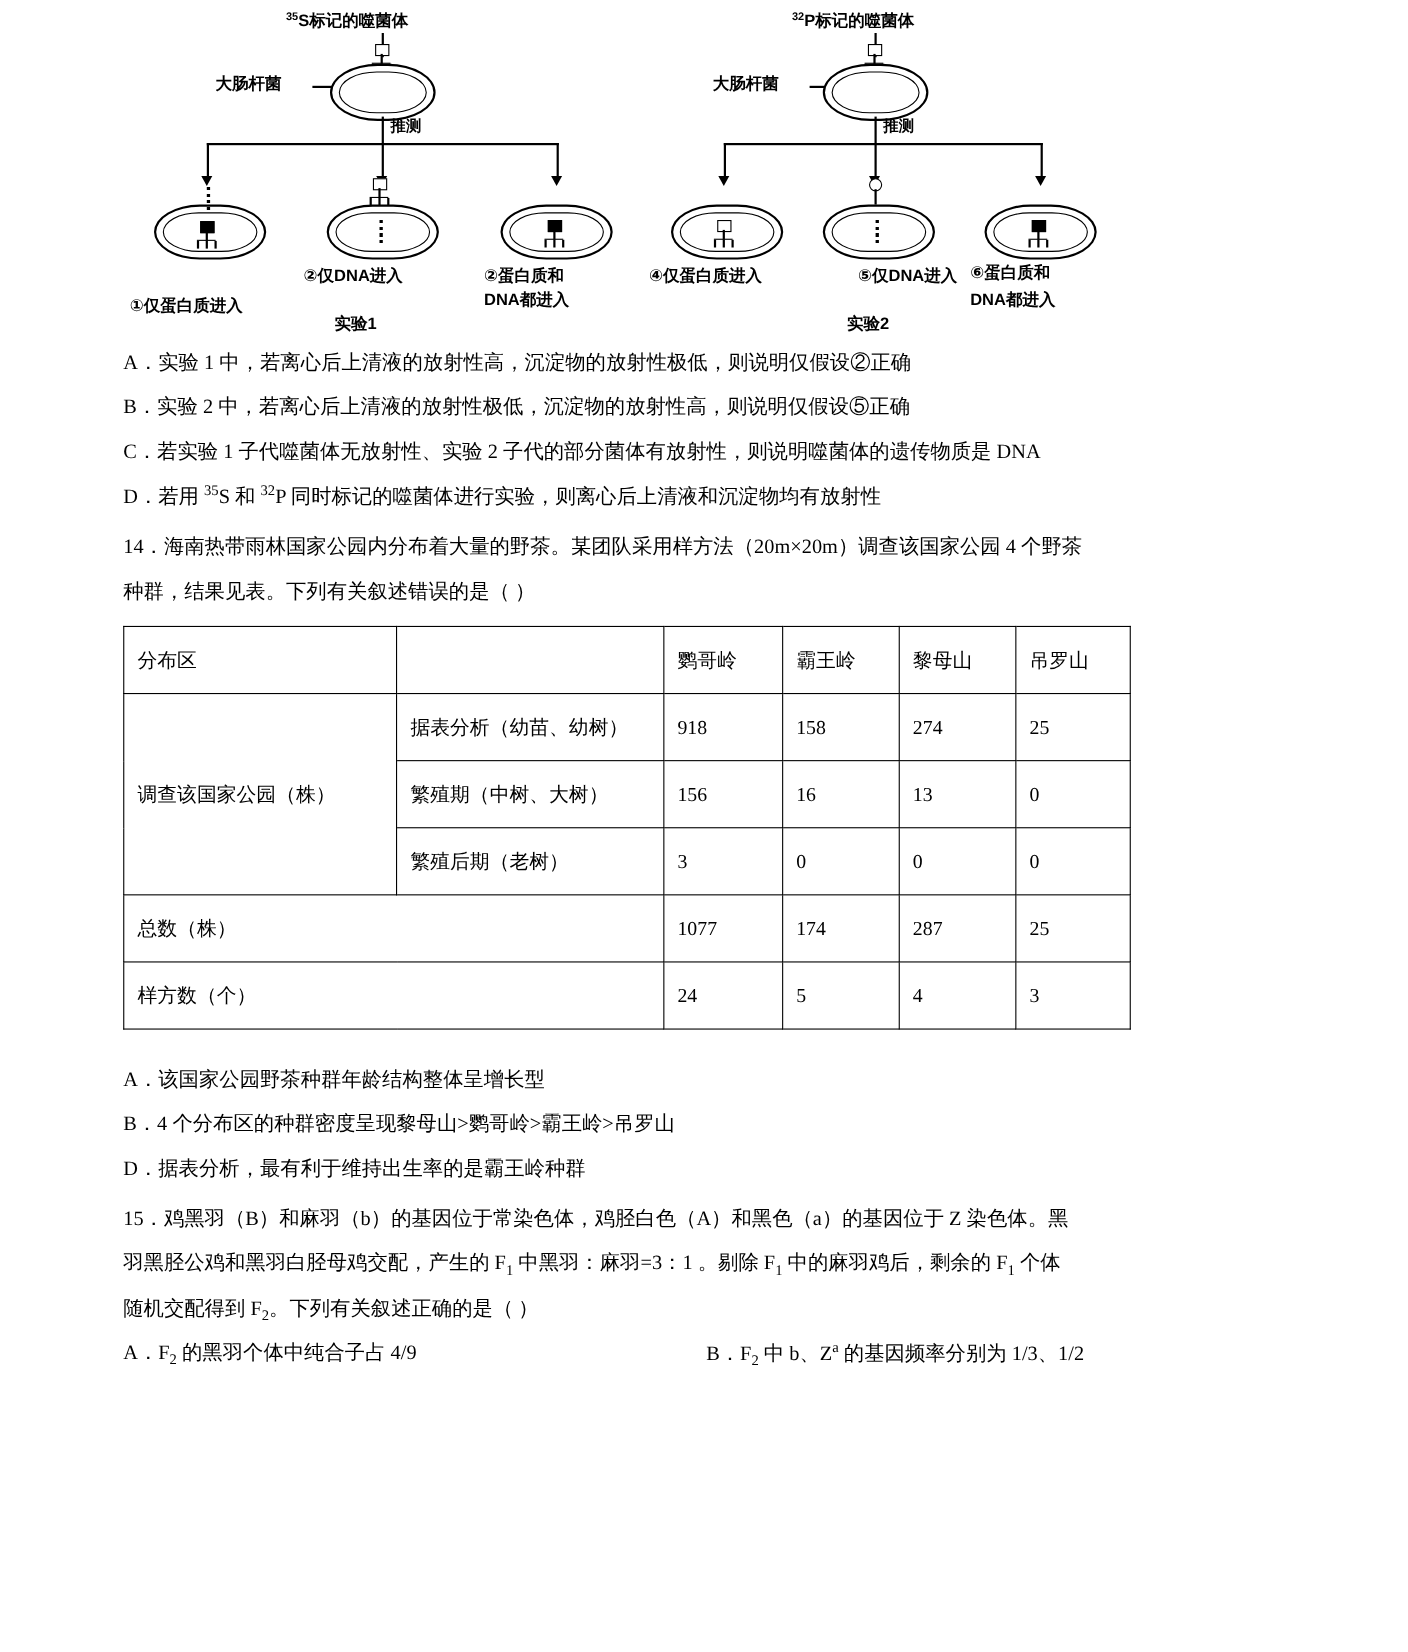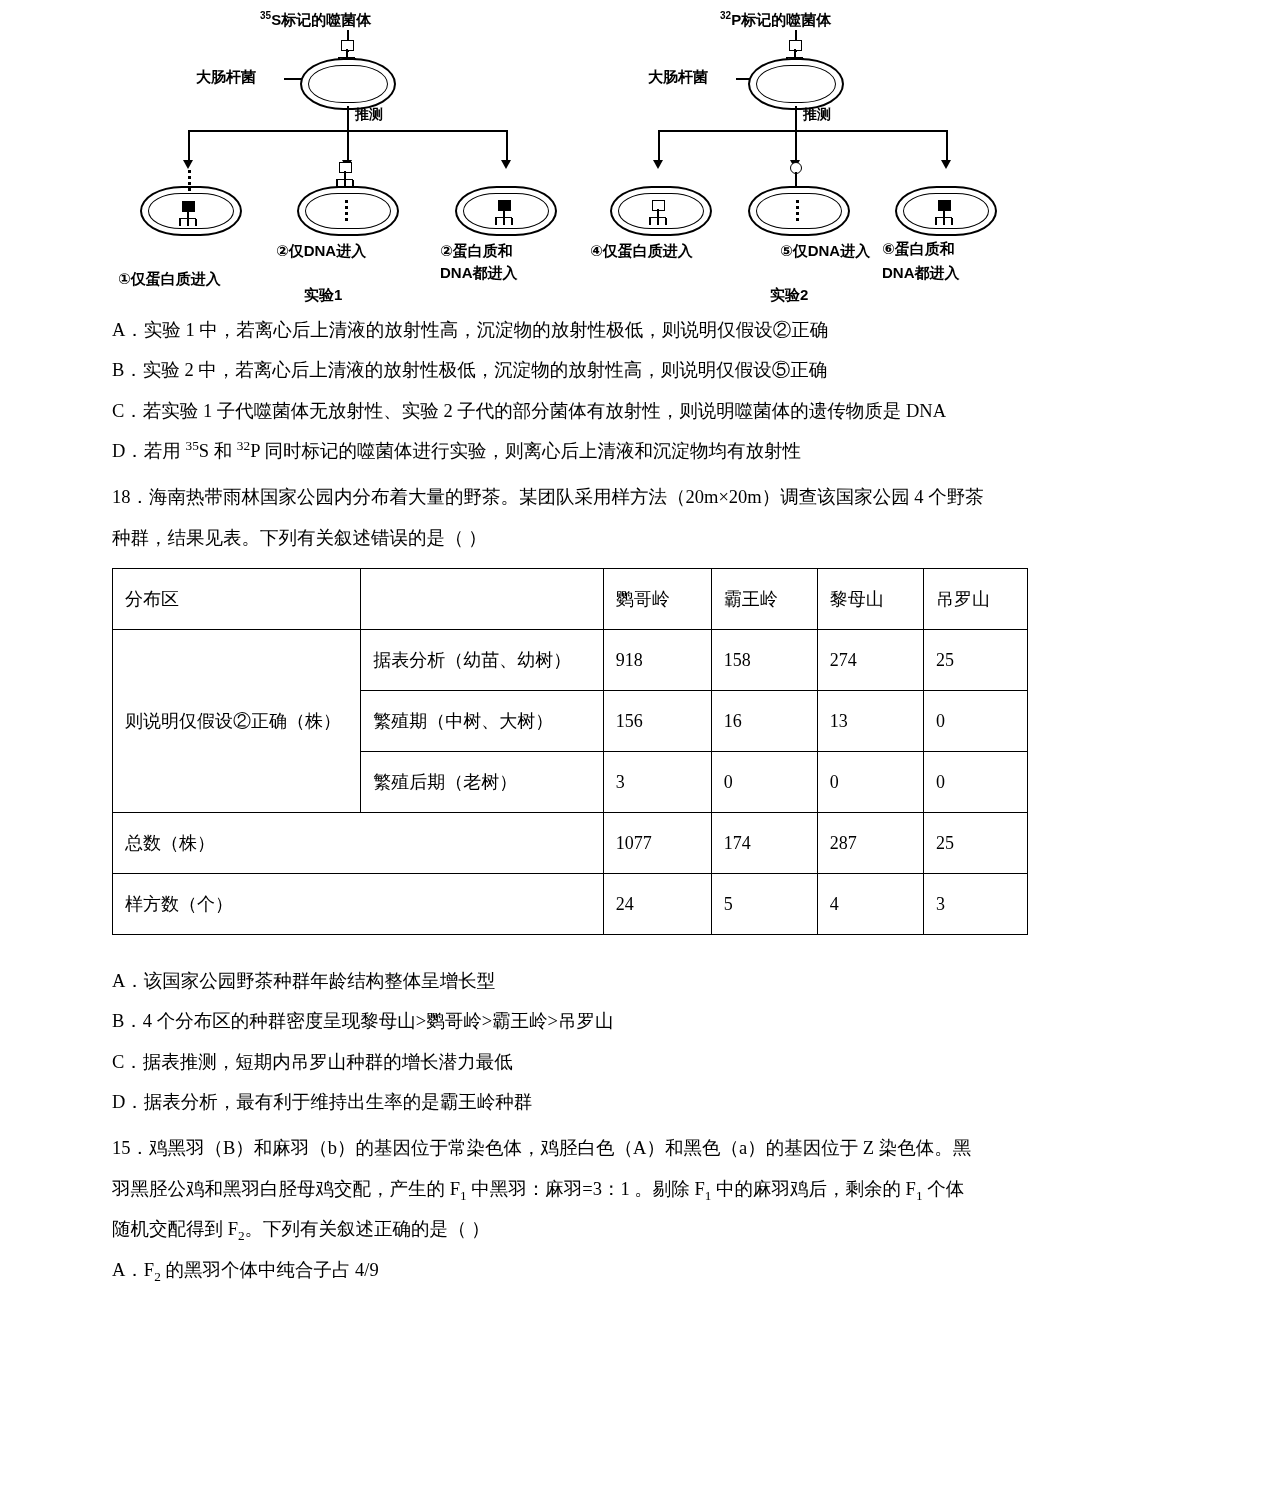--- a/index.html
+++ b/index.html
@@ -329,35 +329,35 @@
   <div class="body-text">
 
     <p class="opt">A．实验 1 中，若离心后上清液的放射性高，沉淀物的放射性极低，则说明仅假设②正确</p>
     <p class="opt">B．实验 2 中，若离心后上清液的放射性极低，沉淀物的放射性高，则说明仅假设⑤正确</p>
     <p class="opt">C．若实验 1 子代噬菌体无放射性、实验 2 子代的部分菌体有放射性，则说明噬菌体的遗传物质是 DNA</p>
     <p class="opt">
       <span>D．若用 </span><sup>35</sup><span>S 和 </span><sup>32</sup><span>P 同时标记的噬菌体进行实验，则离心后上清液和沉淀物均有放射性</span>
     </p>
 
     <div class="q-block">
-      <p class="q">18．海南热带雨林国家公园内分布着大量的野茶。某团队采用样方法（20m×20m）调查该国家公园 4 个野茶</p>
+      <p class="q">14．海南热带雨林国家公园内分布着大量的野茶。某团队采用样方法（20m×20m）调查该国家公园 4 个野茶</p>
       <p class="q">种群，结果见表。下列有关叙述错误的是（        ）</p>
 
       <table class="data">
         <tbody>
             <tr>
           <td class="lbl">分布区</td>
           <td class="sub"></td>
           <td class="num">鹦哥岭</td>
           <td class="num">霸王岭</td>
           <td class="num">黎母山</td>
           <td class="num">吊罗山</td>
         </tr>
         <tr>
-          <td class="lbl" rowspan="3">则说明仅假设②正确（株）</td>
+          <td class="lbl" rowspan="3">调查该国家公园（株）</td>
           <td class="sub">据表分析（幼苗、幼树）</td>
           <td class="num">918</td>
           <td class="num">158</td>
           <td class="num">274</td>
           <td class="num">25</td>
         </tr>
         <tr>
           <td class="sub">繁殖期（中树、大树）</td>
           <td class="num">156</td>
           <td class="num">16</td>
@@ -385,34 +385,36 @@
           <td class="num">4</td>
           <td class="num">3</td>
         </tr>
       </tbody>
         </table>
 
       <div style="height:26px;"></div>
 
       <p class="opt">A．该国家公园野茶种群年龄结构整体呈增长型</p>
       <p class="opt">B．4 个分布区的种群密度呈现黎母山&gt;鹦哥岭&gt;霸王岭&gt;吊罗山</p>
-      <p class="opt">C．据表推测，短期内吊罗山种群的增长潜力最低</p>
       <p class="opt">D．据表分析，最有利于维持出生率的是霸王岭种群</p>
     </div>
 
     <div class="q-block">
       <p class="q">15．鸡黑羽（B）和麻羽（b）的基因位于常染色体，鸡胫白色（A）和黑色（a）的基因位于 Z 染色体。黑</p>
       <p class="q">
         <span>羽黑胫公鸡和黑羽白胫母鸡交配，产生的 F</span><sub>1</sub><span> 中黑羽：麻羽=3：1 。剔除 F</span><sub>1</sub><span> 中的麻羽鸡后，剩余的 F</span><sub>1</sub><span> 个体</span>
       </p>
       <p class="q">
         <span>随机交配得到 F</span><sub>2</sub><span>。下列有关叙述正确的是（        ）</span>
       </p>
 
       <div class="opts-2col">
         <div class="c1">
           <span>A．F</span><sub>2</sub><span> 的黑羽个体中纯合子占 4/9</span>
         </div>
+        <div class="c2">
+          <span>B．F</span><sub>2</sub><span> 中 b、Z</span><sup>a</sup><span> 的基因频率分别为 1/3、1/2</span>
+        </div>
       </div>
     </div>
 
   </div>
 </div>
 
 </body></html>

